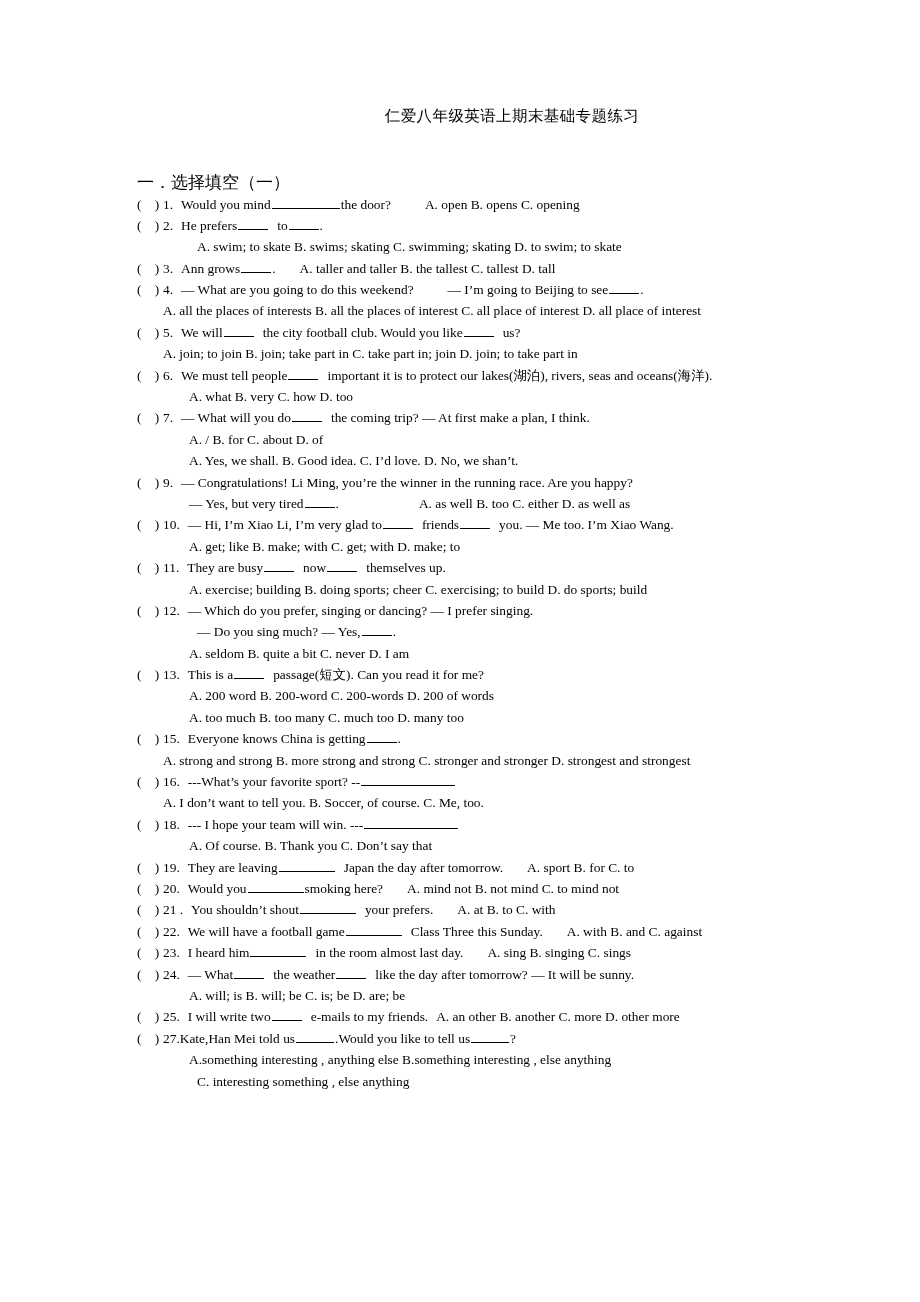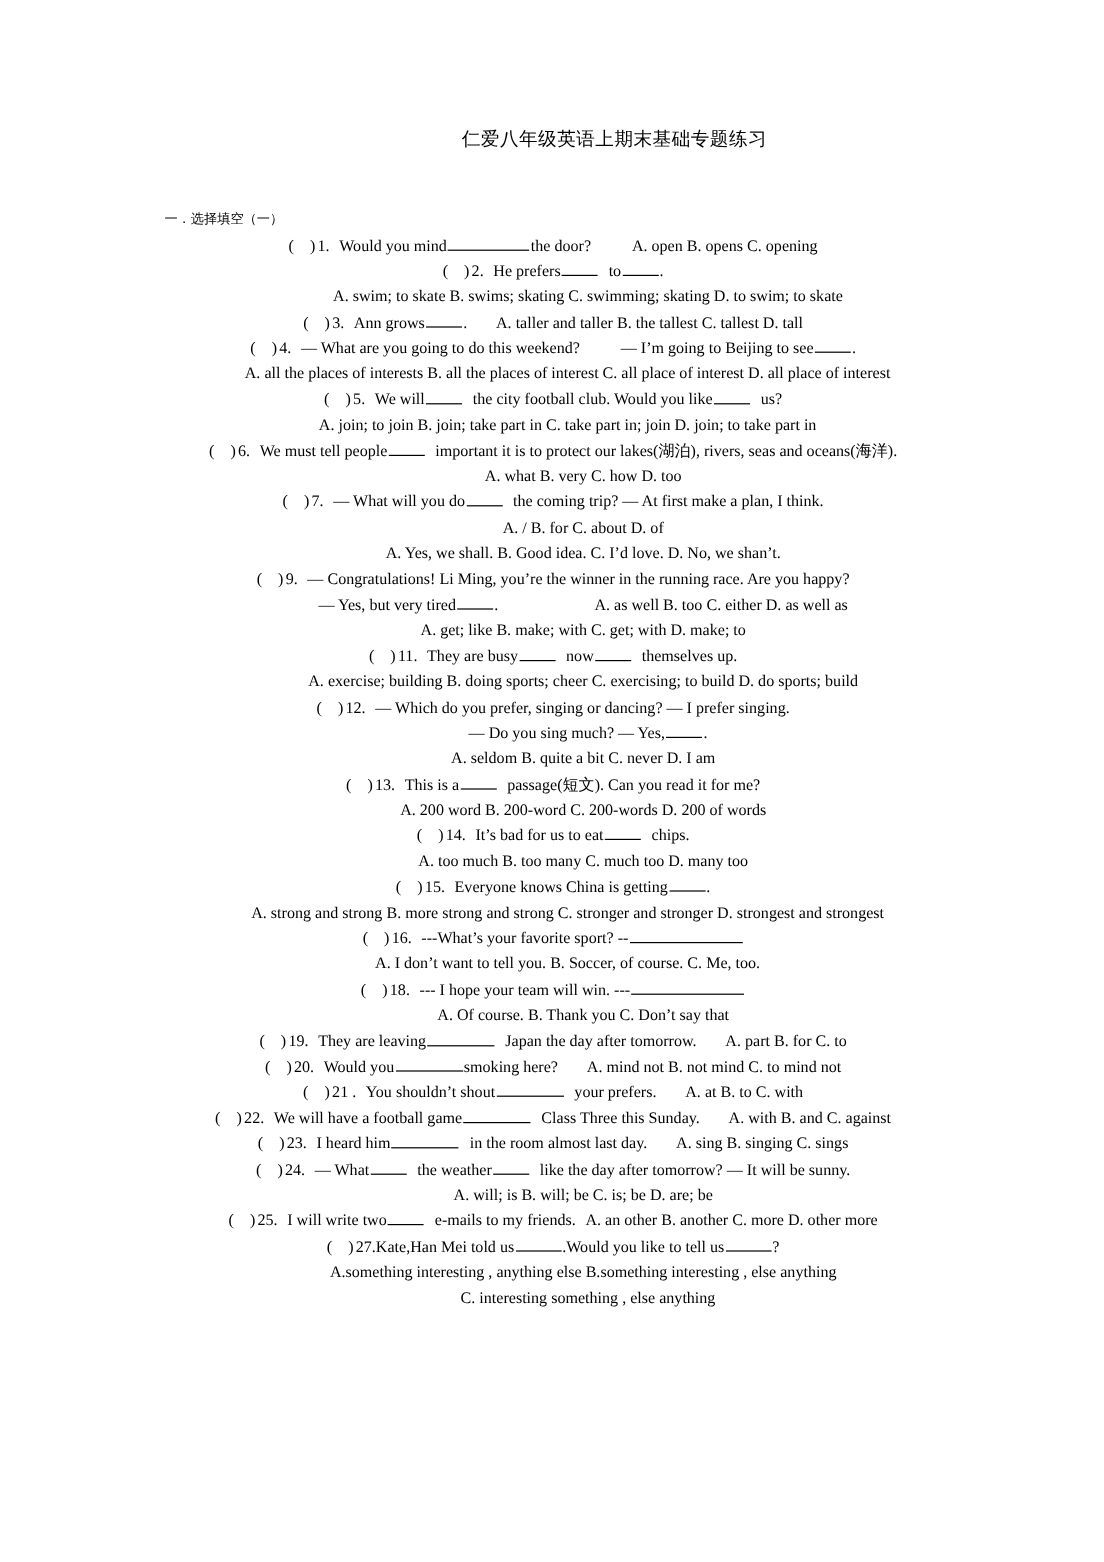--- a/index.html
+++ b/index.html
@@ -34,31 +34,30 @@
     font-weight: 400;
     text-align: center;
     letter-spacing: 0.4px;
     line-height: 24px;
     margin: 0 0 3px 0;
     padding-left: 104px;
     white-space: nowrap;
   }
   .section-head {
     font-family: "DejaVu Sans", "Liberation Sans", sans-serif;
-    font-size: 11px;
+    font-size: 17px;
     line-height: 21.5px;
     white-space: nowrap;
     margin-top: 44px;
   }
   .q-line {
     font-size: 13.4px;
     line-height: 21.4px;
     white-space: nowrap;
     height: 21.4px;
-    text-align: center;
   }
   .q-line.cont {
     
   }
   .paren {
     display: inline-block;
     width: 26px;
   }
   .blank {
     display: inline-block;
@@ -137,20 +136,23 @@
       <span class="ind-2"></span><span>A. Yes, we shall.     B. Good idea.     C. I’d love.       D. No, we shan’t.</span>
     </div>
 
     <div class="q-line">
       <span class="paren">(&nbsp;&nbsp;&nbsp;&nbsp;)</span><span>9.</span><span class="sp-1"></span><span>— Congratulations! Li Ming, you’re the winner in the running race. Are you happy?</span>
     </div>
     <div class="q-line cont">
       <span class="ind-2"></span><span>— Yes, but very tired</span><span class="blank b-sm"></span><span>.</span><span class="sp-7"></span><span>A. as well    B. too       C. either    D. as well as</span>
     </div>
 
+    <div class="q-line">
+      <span class="paren">(&nbsp;&nbsp;&nbsp;&nbsp;)</span><span>10.</span><span class="sp-1"></span><span>— Hi, I’m Xiao Li, I’m very glad to</span><span class="blank b-sm"></span><span class="sp-1"></span><span>friends</span><span class="blank b-sm"></span><span class="sp-1"></span><span>you.       — Me too. I’m Xiao Wang.</span>
+    </div>
     <div class="q-line cont">
       <span class="ind-2"></span><span>A. get; like    B. make; with     C. get; with        D. make; to</span>
     </div>
 
     <div class="q-line">
       <span class="paren">(&nbsp;&nbsp;&nbsp;&nbsp;)</span><span>11.</span><span class="sp-1"></span><span>They are busy</span><span class="blank b-sm"></span><span class="sp-1"></span><span>now</span><span class="blank b-sm"></span><span class="sp-1"></span><span>themselves up.</span>
     </div>
     <div class="q-line cont">
       <span class="ind-2"></span><span>A. exercise; building       B. doing sports; cheer    C. exercising; to build        D. do sports; build</span>
     </div>
@@ -165,23 +167,20 @@
       <span class="ind-2"></span><span>A. seldom     B. quite a bit     C. never           D. I am</span>
     </div>
 
     <div class="q-line">
       <span class="paren">(&nbsp;&nbsp;&nbsp;&nbsp;)</span><span>13.</span><span class="sp-1"></span><span>This is a</span><span class="blank b-sm"></span><span class="sp-1"></span><span>passage(短文). Can you read it for me?</span>
     </div>
     <div class="q-line cont">
       <span class="ind-2"></span><span>A. 200 word                  B. 200-word             C. 200-words           D. 200 of words</span>
     </div>
 
-    <div class="q-line">
-      <span class="paren">(&nbsp;&nbsp;&nbsp;&nbsp;)</span><span>14.</span><span class="sp-1"></span><span>It’s bad for us to eat</span><span class="blank b-sm"></span><span class="sp-1"></span><span>chips.</span>
-    </div>
     <div class="q-line cont">
       <span class="ind-2"></span><span>A. too much                  B. too many             C. much too             D. many too</span>
     </div>
 
     <div class="q-line">
       <span class="paren">(&nbsp;&nbsp;&nbsp;&nbsp;)</span><span>15.</span><span class="sp-1"></span><span>Everyone knows China is getting</span><span class="blank b-sm"></span><span>.</span>
     </div>
     <div class="q-line cont">
       <span class="ind-1"></span><span>A. strong and strong     B. more strong and strong   C. stronger and stronger      D. strongest and strongest</span>
     </div>
@@ -195,21 +194,21 @@
 
 
     <div class="q-line">
       <span class="paren">(&nbsp;&nbsp;&nbsp;&nbsp;)</span><span>18.</span><span class="sp-1"></span><span>--- I hope your team will win.        ---</span><span class="blank b-xxl"></span>
     </div>
     <div class="q-line cont">
       <span class="ind-2"></span><span>A. Of course.                 B. Thank you            C. Don’t say that</span>
     </div>
 
     <div class="q-line">
-      <span class="paren">(&nbsp;&nbsp;&nbsp;&nbsp;)</span><span>19.</span><span class="sp-1"></span><span>They are leaving</span><span class="blank b-lg"></span><span class="sp-1"></span><span>Japan the day after tomorrow.</span><span class="sp-3"></span><span>A. part         B. for           C. to</span>
+      <span class="paren">(&nbsp;&nbsp;&nbsp;&nbsp;)</span><span>19.</span><span class="sp-1"></span><span>They are leaving</span><span class="blank b-lg"></span><span class="sp-1"></span><span>Japan the day after tomorrow.</span><span class="sp-3"></span><span>A. sport         B. for           C. to</span>
     </div>
 
     <div class="q-line">
       <span class="paren">(&nbsp;&nbsp;&nbsp;&nbsp;)</span><span>20.</span><span class="sp-1"></span><span>Would you</span><span class="blank b-lg"></span><span>smoking here?</span><span class="sp-3"></span><span>A. mind not         B. not mind          C. to mind not</span>
     </div>
 
     <div class="q-line">
       <span class="paren">(&nbsp;&nbsp;&nbsp;&nbsp;)</span><span>21 .</span><span class="sp-1"></span><span>You shouldn’t shout</span><span class="blank b-lg"></span><span class="sp-1"></span><span>your prefers.</span><span class="sp-3"></span><span>A. at            B. to       C. with</span>
     </div>
 

